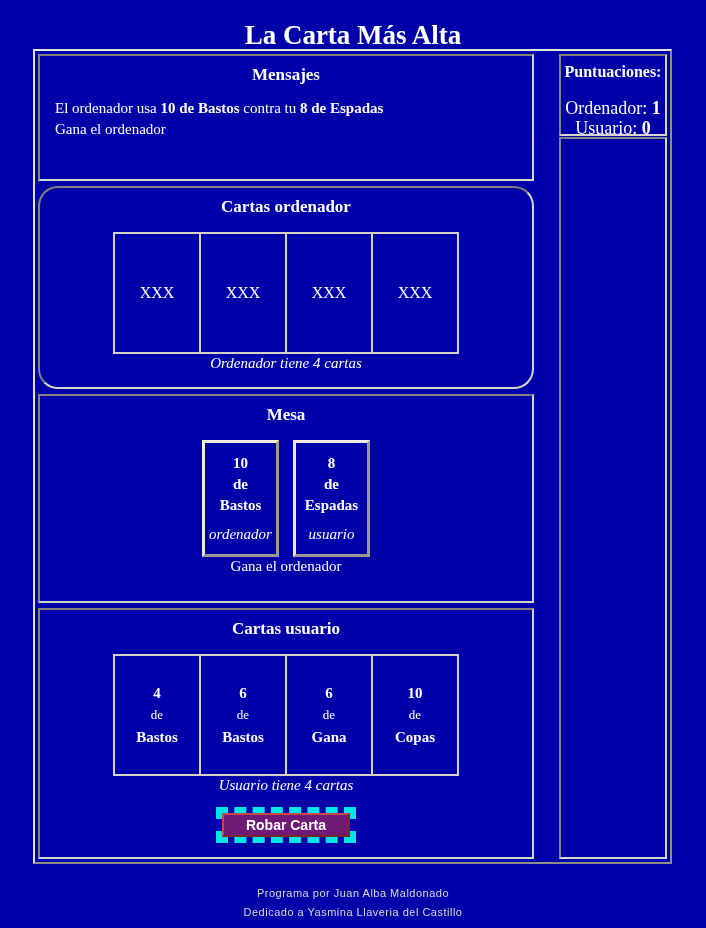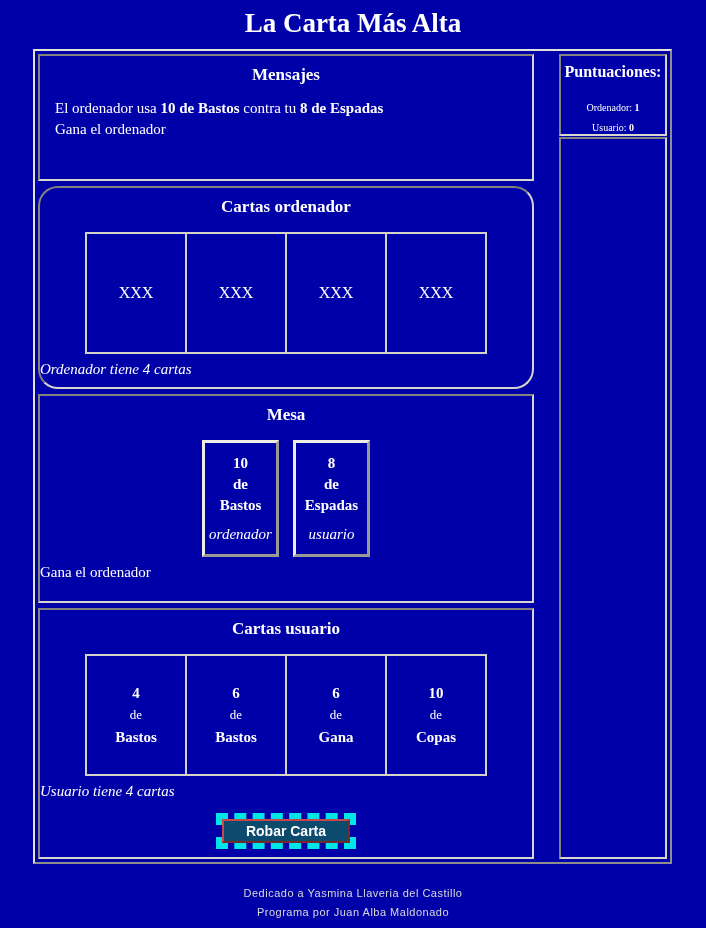--- a/index.html
+++ b/index.html
@@ -7,21 +7,21 @@
   body {
     background: #0000A8;
     color: #ffffff;
     font-family: "Liberation Serif", serif;
     overflow: hidden;
   }
   .page-title {
     text-align: center;
     font-size: 27px;
     font-weight: bold;
-    padding-top: 8px;
+    padding-top: 20px;
     height: 49px;
   }
   .main-table {
     margin-left: 33px;
     width: 639px;
     height: 815px;
     border: 2px outset #e4e1d8;
     padding: 3px;
     display: flex;
     gap: 5px;
@@ -57,33 +57,33 @@
   }
   .messages-body { margin: 13px 0 0 15px; font-size: 15px; }
   .msg-line { line-height: 21px; }
 
   .cards-table {
     border-collapse: collapse;
     margin: 15px auto 0;
   }
   .cards-table td {
     border: 2px solid #d4d1c8;
-    width: 100px;
+    width: 86px;
     height: 120px;
     text-align: center;
     vertical-align: middle;
     font-size: 16px;
     line-height: 22px;
   }
   .card-value, .card-suit { font-weight: bold; font-size: 15px; }
   .card-de { font-size: 13px; }
   .caption {
-    text-align: left;
+    text-align: center;
     font-size: 15px;
-    margin-top: 7px;
+    margin-top: 1px;
   }
   .italic { font-style: italic; }
 
   .mesa-cards {
     display: flex;
     justify-content: center;
     gap: 14px;
     margin-top: 15px;
   }
   .mesa-card {
@@ -99,32 +99,32 @@
     line-height: 21px;
   }
   .mesa-card .owner { font-style: italic; margin-top: 8px; }
 
   .button-row { display: flex; justify-content: center; margin-top: 13px; }
   .focus-dash {
     border: 6px dashed #00e6e6;
   }
   .robar-button {
     display: block;
-    background: #0c4a6e;
+    background: #701a75;
     color: #ffffff;
     font-family: "Liberation Sans", sans-serif;
     font-size: 14px;
     font-weight: bold;
     border: 2px outset #c84848;
     padding: 2px 16px;
     min-width: 128px;
     cursor: pointer;
   }
   .scores-header { font-size: 16px; font-weight: bold; margin-top: 7px; }
-  .scores-lines { margin-top: 17px; font-size: 10px; line-height: 20px; }
+  .scores-lines { margin-top: 17px; font-size: 18px; line-height: 20px; }
   .footer {
     text-align: center;
     font-family: "Liberation Sans", sans-serif;
     font-size: 11px;
     color: #d8d8d8;
     letter-spacing: 0.5px;
     margin-top: 20px;
     line-height: 19px;
   }
 </style>
@@ -224,15 +224,15 @@
         <div><span>Ordenador: </span><b>1</b></div>
         <div><span>Usuario: </span><b>0</b></div>
       </div>
     </section>
     <section class="panel right-empty"></section>
   </div>
 
 </div>
 
 <div class="footer">
+  <div>Programa por Juan Alba Maldonado</div>
   <div>Dedicado a Yasmina Llaveria del Castillo</div>
-  <div>Programa por Juan Alba Maldonado</div>
 </div>
 
 </body></html>

